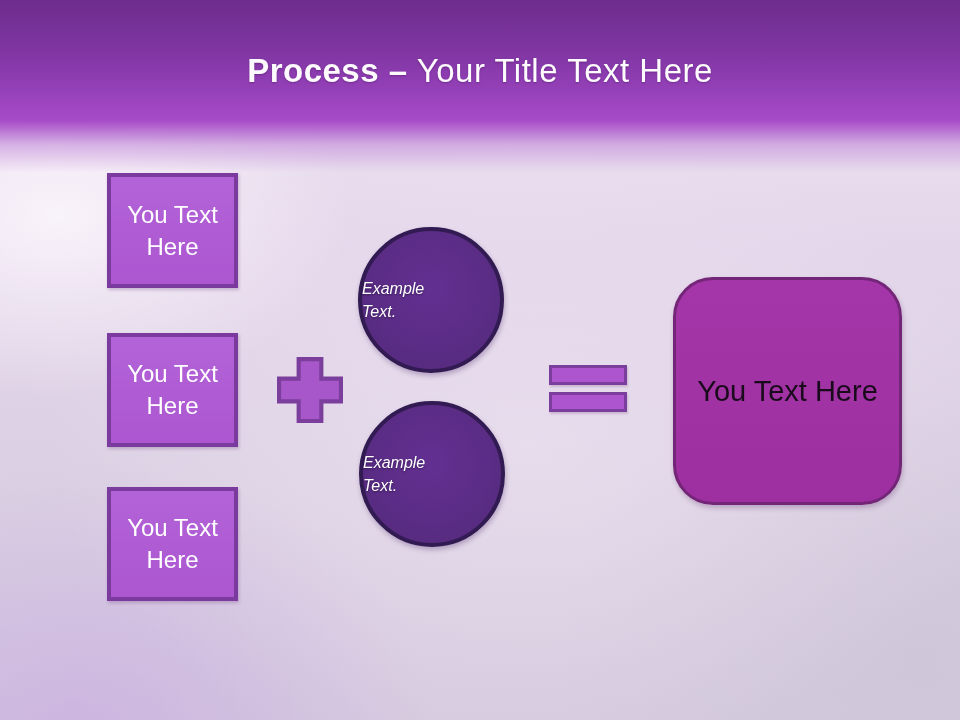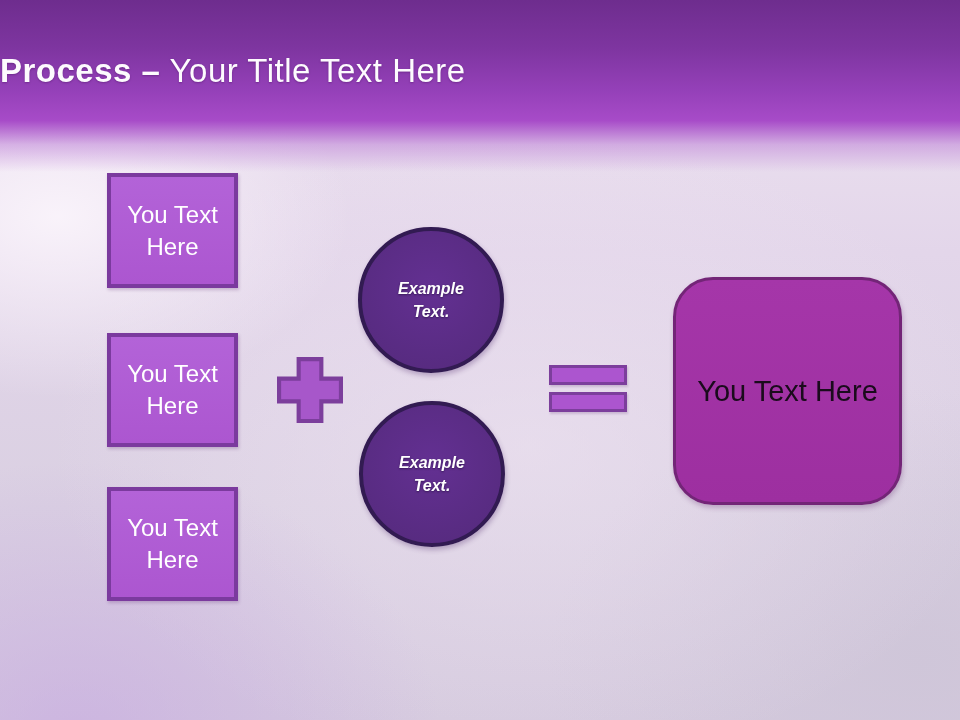--- a/index.html
+++ b/index.html
@@ -33,21 +33,21 @@
       #A74BC8 70%,
       rgba(190,130,215,0.55) 84%,
       rgba(240,230,245,0) 100%);
   }
   .title {
     position: absolute;
     top: 52px;
     left: 0;
     width: 100%;
     margin: 0;
-    text-align: left;
+    text-align: center;
     font-size: 33px;
     font-weight: 400;
     color: #FDFBFE;
     text-shadow: 0 1px 2px rgba(60,10,80,0.35);
     letter-spacing: 0.5px;
   }
   .t-bold { font-weight: 700; }
 
   
   .box {
@@ -85,25 +85,25 @@
   .circle {
     position: absolute;
     width: 146px;
     height: 146px;
     box-sizing: border-box;
     border: 4px solid #321B52;
     border-radius: 50%;
     background: radial-gradient(circle at 50% 42%, #633092 0%, #572B80 78%);
     display: flex;
     flex-direction: column;
-    align-items: center;
+    align-items: flex-start;
     justify-content: center;
     color: #FFFFFF;
     font-size: 16px;
-    font-weight: 700;
+    font-weight: 400;
     font-style: italic;
     line-height: 23px;
     text-shadow: 0 1px 2px rgba(20,5,40,0.5);
     box-shadow: 1px 3px 5px rgba(70,30,100,0.3);
   }
   .circle1 { left: 358px; top: 227px; }
   .circle2 { left: 359px; top: 401px; }
 
   
   .equals {

